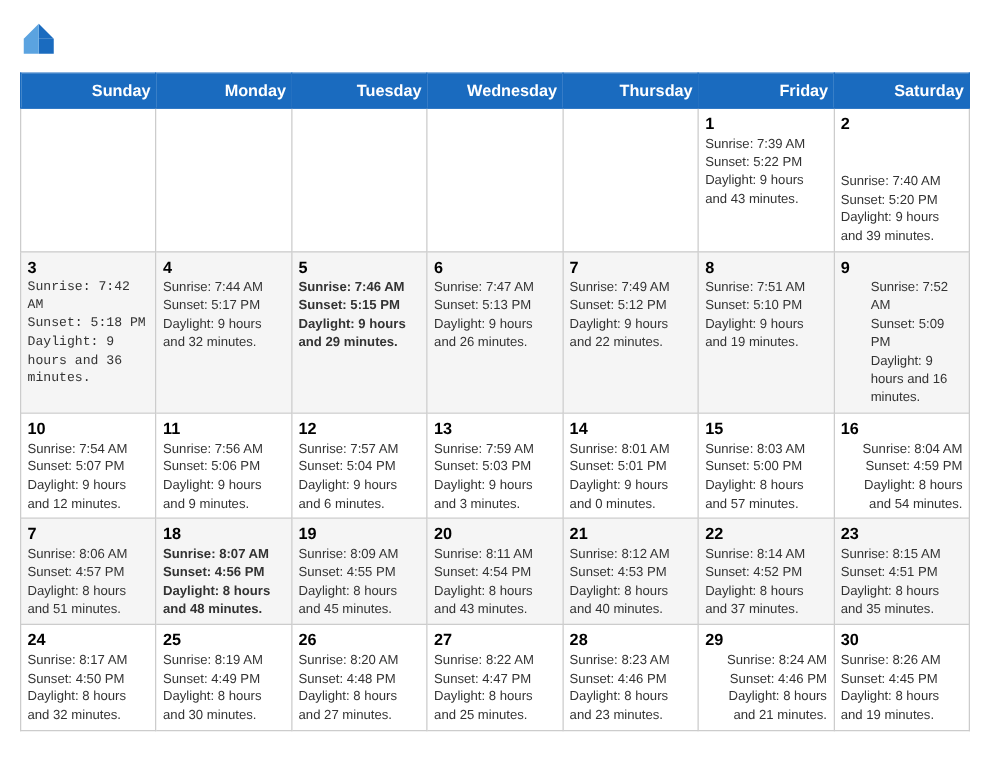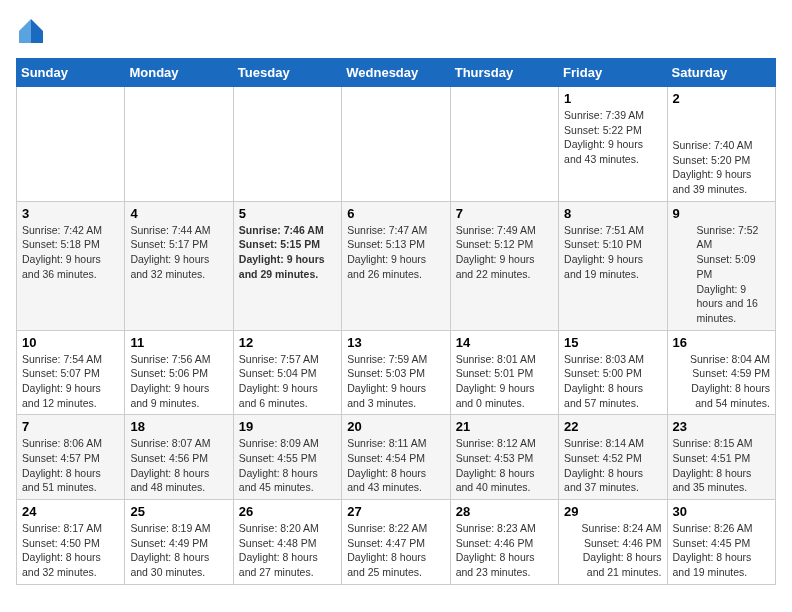--- a/index.html
+++ b/index.html
@@ -45,21 +45,21 @@
       color: #555;
     }
     .calendar-table {
       width: 100%;
       border-collapse: collapse;
       font-size: 11px;
     }
     .calendar-table thead th {
       background-color: #1a6bbf;
       color: #fff;
-      text-align: left;
+      text-align: right;
       padding: 6px 4px;
       font-size: 13px;
       font-weight: bold;
       border: 1px solid #1a6bbf;
     }
     .calendar-table tbody td {
       border: 1px solid #ccc;
       vertical-align: top;
       padding: 4px 5px;
       width: calc(100% / 7);
@@ -133,21 +133,21 @@
         <td>
           <span class="day-number">2</span>
           <div class="day-info" style="white-space: pre-line; margin-top: 32px;">Sunrise: 7:40 AM
 Sunset: 5:20 PM
 Daylight: 9 hours and 39 minutes.</div>
         </td>
       </tr>
       <tr>
         <td>
           <span class="day-number">3</span>
-          <div class="day-info" style="white-space: pre-line;">Sunrise: 7:42 AM
+          <div class="day-info" style="white-space: pre-line; font-family: Liberation Mono, monospace;">Sunrise: 7:42 AM
 Sunset: 5:18 PM
 Daylight: 9 hours and 36 minutes.</div>
         </td>
         <td>
           <span class="day-number">4</span>
           <div class="day-info" style="white-space: pre-line;">Sunrise: 7:44 AM
 Sunset: 5:17 PM
 Daylight: 9 hours and 32 minutes.</div>
         </td>
         <td>
@@ -227,21 +227,21 @@
       </tr>
       <tr>
         <td>
           <span class="day-number">7</span>
           <div class="day-info" style="white-space: pre-line;">Sunrise: 8:06 AM
 Sunset: 4:57 PM
 Daylight: 8 hours and 51 minutes.</div>
         </td>
         <td>
           <span class="day-number">18</span>
-          <div class="day-info" style="white-space: pre-line;">Sunrise: 8:07 AM
+          <div class="day-info" style="white-space: pre-line; font-weight: bold;">Sunrise: 8:07 AM
 Sunset: 4:56 PM
 Daylight: 8 hours and 48 minutes.</div>
         </td>
         <td>
           <span class="day-number">19</span>
           <div class="day-info" style="white-space: pre-line;">Sunrise: 8:09 AM
 Sunset: 4:55 PM
 Daylight: 8 hours and 45 minutes.</div>
         </td>
         <td>

